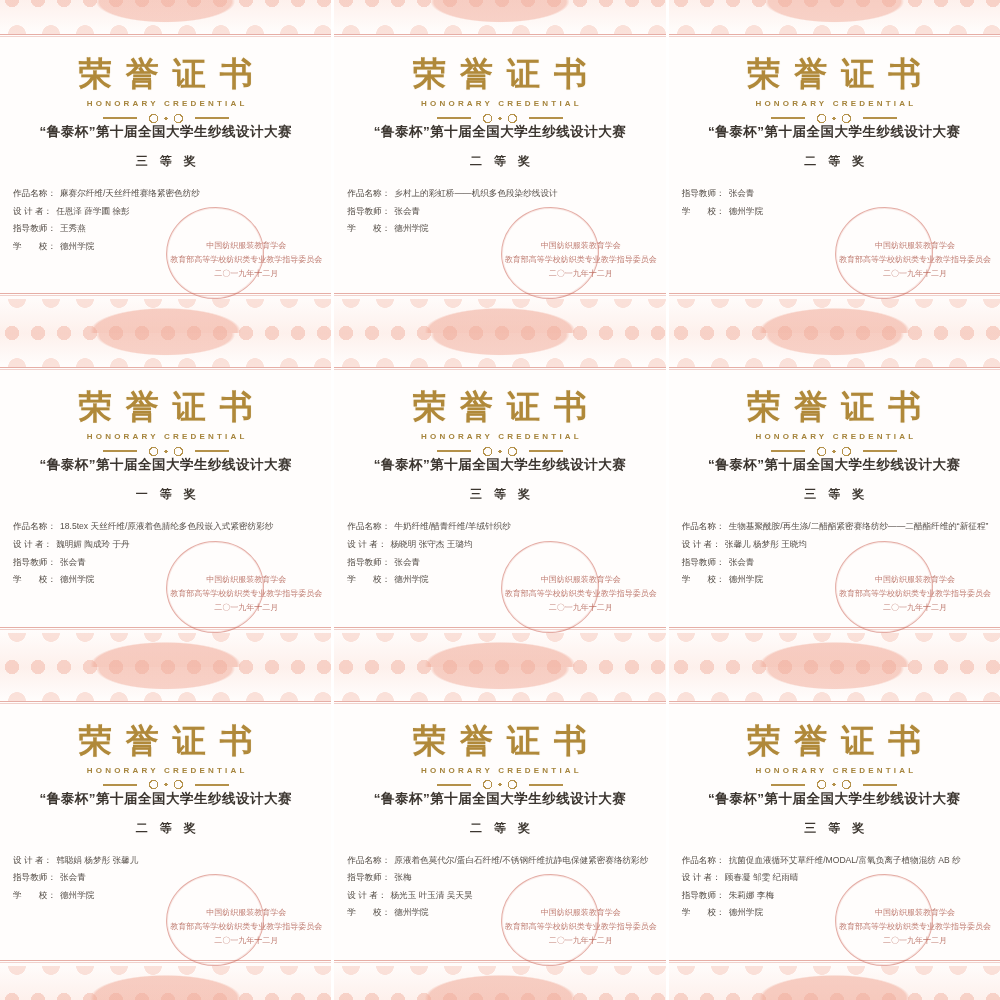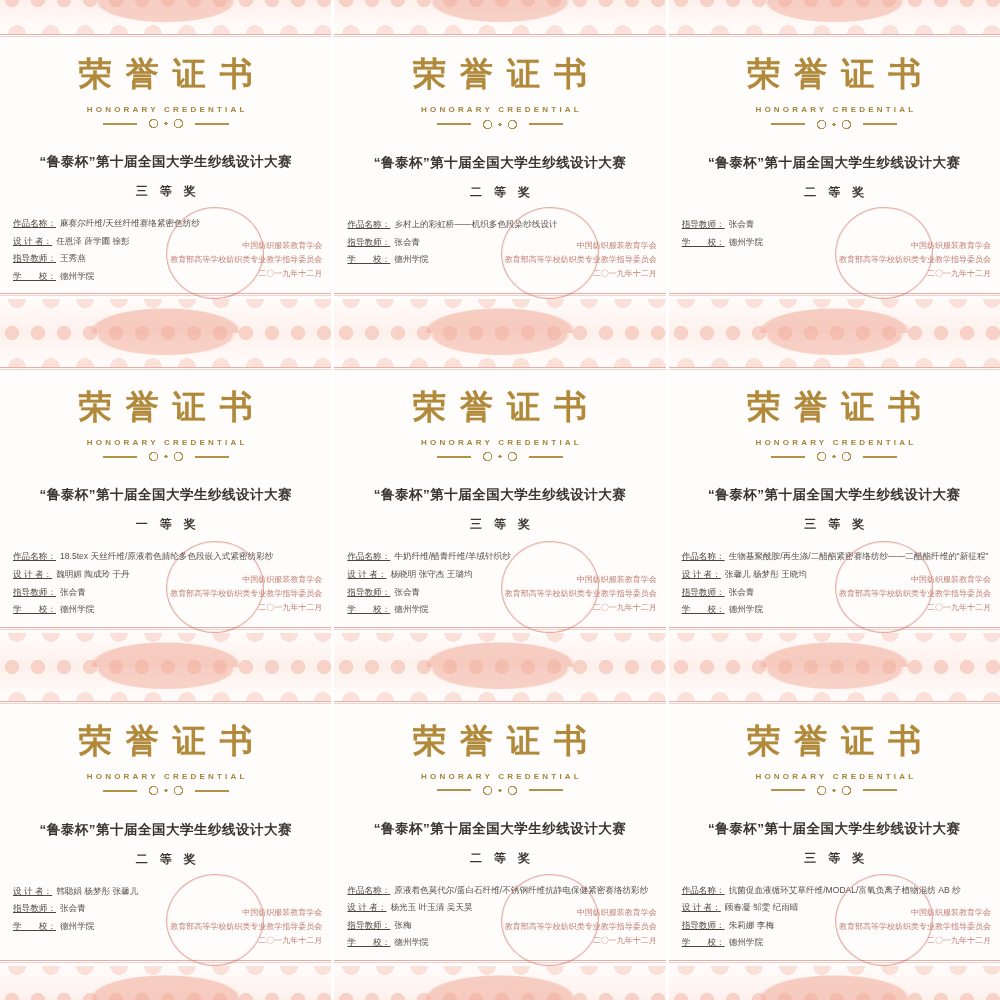--- a/index.html
+++ b/index.html
@@ -31,44 +31,44 @@
       radial-gradient(circle 13px at 17px 0%, rgba(246,203,191,.55) 0 66%, rgba(246,203,191,0) 70%) 0 14px/34px 22px repeat-x,
       linear-gradient(rgba(255,255,255,0) 20%, rgba(252,230,223,.55));
   }
   .lace-bottom::before { content:""; position:absolute; left:0; right:0; top:8px;
     border-top:1px solid rgba(206,96,80,.50); box-shadow:0 2px 0 rgba(206,96,80,.28); }
 
   
   .title { margin-top:10px; font-family:"Liberation Serif", serif; font-weight:bold;
            font-size:33px; color:#b0893a; letter-spacing:14px; text-indent:14px;
            text-shadow:0 0 1px rgba(176,137,58,.35); }
-  .subtitle { margin-top:8px; font-size:8px; font-weight:bold; color:#a5843c;
+  .subtitle { margin-top:2px; font-size:8px; font-weight:bold; color:#a5843c;
               letter-spacing:3.2px; text-indent:3px; }
   .flourish { margin-top:5px; display:flex; align-items:center; gap:7px; height:10px; }
   .flourish .dash { width:34px; height:0; border-top:2px solid #b4914a; }
   .flourish .orn { width:44px; height:9px;
     background:
       radial-gradient(circle 3px at 50% 50%, #b4914a 0 55%, transparent 60%),
       radial-gradient(circle 6px at 22% 50%, transparent 0 58%, #b4914a 60% 78%, transparent 80%),
       radial-gradient(circle 6px at 78% 50%, transparent 0 58%, #b4914a 60% 78%, transparent 80%);
   }
 
-  .competition { margin-top:25px; font-size:13.5px; font-weight:bold; color:#3b352f;
+  .competition { font-size:13.5px; font-weight:bold; color:#3b352f;
                  letter-spacing:.5px; }
   .award { margin-top:12px; font-size:12px; font-weight:bold; color:#3c362f;
            letter-spacing:12px; text-indent:12px; }
 
   
   .details { margin-top:15px; align-self:stretch; padding:0 13px; }
   .detail-line { font-size:8.6px; color:#57504a; line-height:2.05; white-space:nowrap; }
-  .detail-line .dlabel { color:#4d463f; margin-right:4px;text-decoration:underline; }
+  .detail-line .dlabel { color:#4d463f; margin-right:4px; }
 
   
   .stamp { position:absolute; right:9px; bottom:52px; display:flex; flex-direction:column;
-           align-items:flex-end; text-align:center; color:#c07e73; font-size:8px;
+           align-items:center; text-align:center; color:#c07e73; font-size:8px;
            line-height:1.75; z-index:2; }
   .stamp .seal-circle { position:absolute; left:-4px; top:-32px; width:98px; height:92px;
            border:1.2px solid rgba(202,92,78,.50); border-radius:50%;
            transform:rotate(-7deg);
            box-shadow:inset 0 0 0 1px rgba(202,92,78,.12); }
   .stamp-line { white-space:nowrap; }
 </style>
 </head>
 <body>
 
@@ -346,26 +346,26 @@
     </div>
 
     <div class="competition">“鲁泰杯”第十届全国大学生纱线设计大赛</div>
     <div class="award">二等奖</div>
 
     <div class="details">
       <div class="detail-line">
         <span class="dlabel">作品名称：</span><span>原液着色莫代尔/蛋白石纤维/不锈钢纤维抗静电保健紧密赛络纺彩纱</span>
       </div>
       <div class="detail-line">
+        <span class="dlabel">指导教师：</span><span>张梅</span>
+      </div>
+      <div class="detail-line">
         <span class="dlabel">设 计 者：</span><span>杨光玉 叶玉清 吴天昊</span>
       </div>
       <div class="detail-line">
-        <span class="dlabel">指导教师：</span><span>张梅</span>
-      </div>
-      <div class="detail-line">
         <span class="dlabel">学　　校：</span><span>德州学院</span>
       </div>
     </div>
 
     <div class="stamp">
       <span class="seal-circle"></span>
       <div class="stamp-line">中国纺织服装教育学会</div>
       <div class="stamp-line">教育部高等学校纺织类专业教学指导委员会</div>
       <div class="stamp-line">二〇一九年十二月</div>
     </div>

